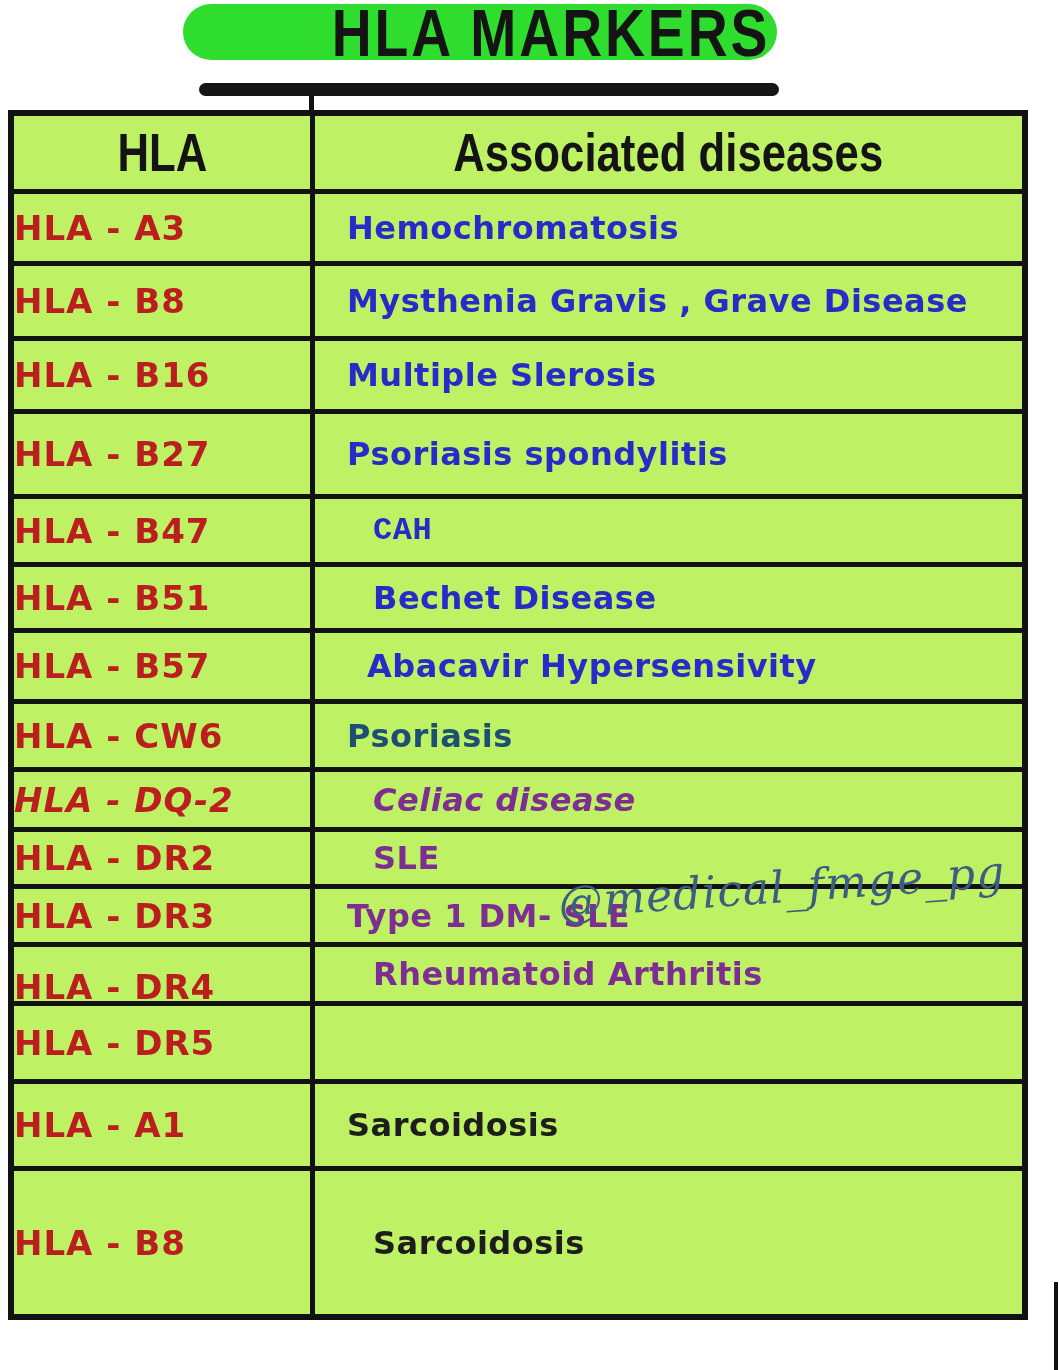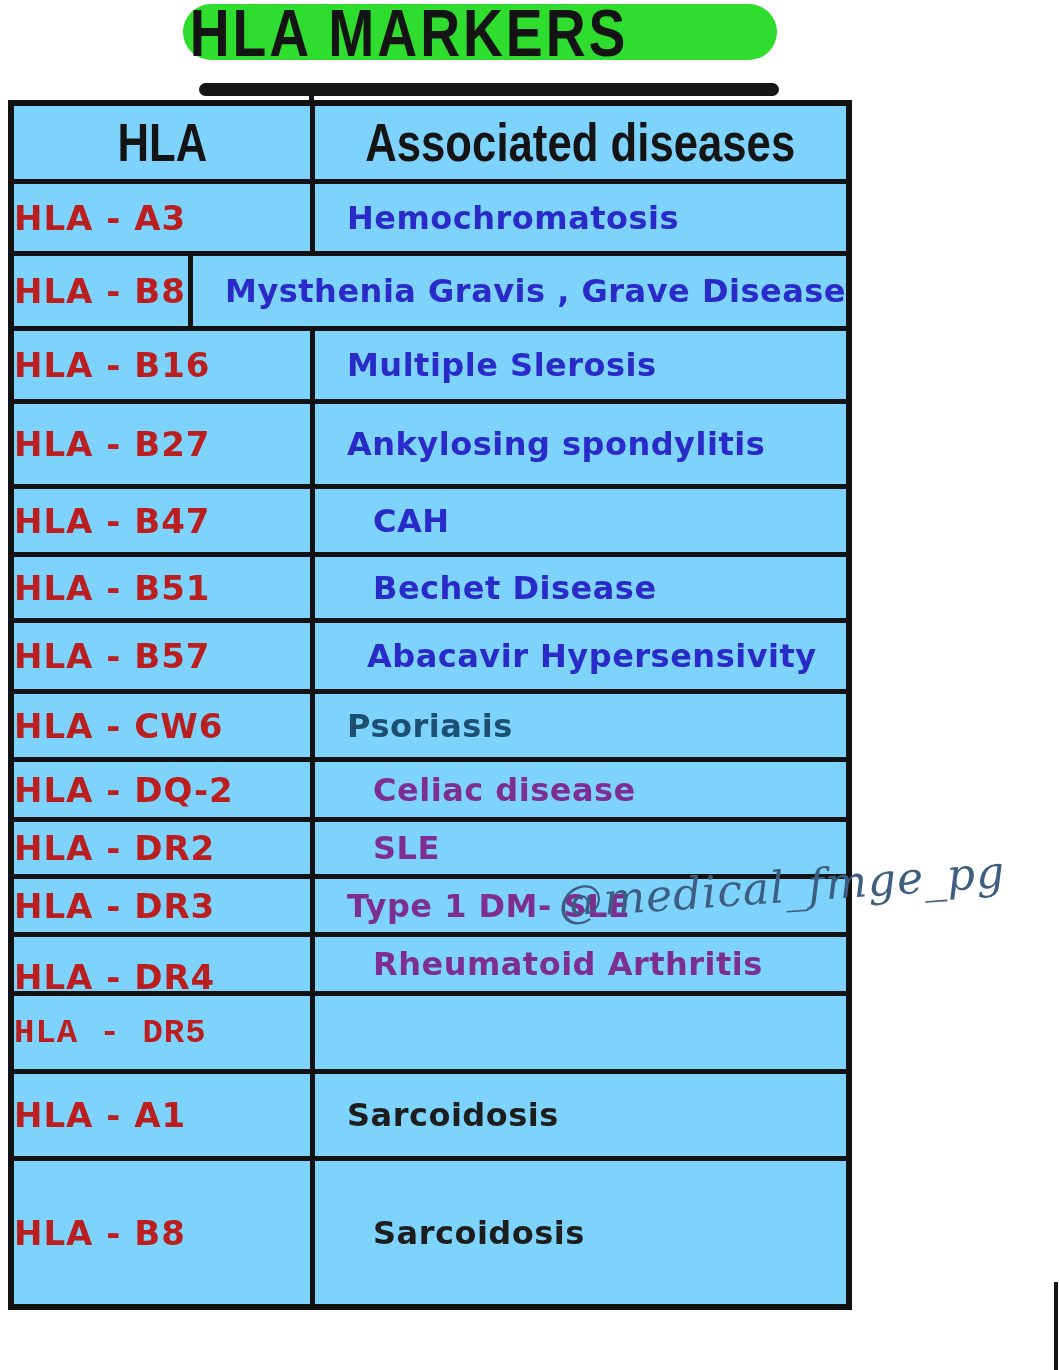--- a/index.html
+++ b/index.html
@@ -7,38 +7,38 @@
     position:relative;
     width:1059px;height:1370px;
     background:#ffffff;
     overflow:hidden;
     font-family:"DejaVu Sans", sans-serif;
   }
   
   .title-pill{
     position:absolute;left:183px;top:4px;width:594px;height:56px;
     background:#2fdd2f;border-radius:30px;
-    display:flex;align-items:center;justify-content:flex-start;
+    display:flex;align-items:center;justify-content:flex-end;
   }
   .title-text{
     font-family:"Liberation Sans", sans-serif;
     font-weight:900;font-size:57px;color:#141414;
     letter-spacing:3px;
     transform:scale(0.97,1.18);
     white-space:nowrap;
   }
   .title-underline{
     position:absolute;left:199px;top:83px;width:580px;height:13px;
     background:#161616;border-radius:7px;
   }
   
   .hla-table{
-    position:absolute;left:8px;top:100px;width:844px;height:1210px;
+    position:absolute;left:8px;top:110px;width:1020px;height:1210px;
     border:6px solid #121212;box-sizing:border-box;
-    background:#7dd3fc;
+    background:#bef264;
     display:flex;flex-direction:column;
   }
   .row{
     display:flex;flex-direction:row;
     border-bottom:5px solid #121212;
     box-sizing:border-box;flex:0 0 auto;
   }
   .row:last-child{border-bottom:none;}
   .cell{display:flex;align-items:center;box-sizing:border-box;}
   .cell.hla{
@@ -55,21 +55,21 @@
   }
   .hla-label{
     font-weight:700;font-size:34px;letter-spacing:1px;white-space:nowrap;
   }
   .disease-label{
     font-weight:700;font-size:32px;letter-spacing:0.5px;white-space:nowrap;
   }
   
   .r0{height:72px;}  .r1{height:75px;}  .r2{height:73px;}  .r3{height:85px;}
   .r4{height:68px;}  .r5{height:66px;}  .r6{height:71px;gap:20px;}  .r7{height:68px;}
-  .r8{height:65px;}  .r9{height:60px;}  .r10{height:57px;} .r11{height:58px;}
+  .r8{height:65px;}  .r9{height:60px;font-style:italic;}  .r10{height:57px;} .r11{height:58px;}
   .r12{height:59px;} .r13{height:78px;} .r14{height:87px;} .r15{flex:1 1 auto;}
   
   .watermark{
     position:absolute;left:558px;top:862px;width:430px;
     font-family:"DejaVu Serif", serif;font-style:italic;
     font-size:44px;color:#3d5e80;
     transform:rotate(-4deg);
     white-space:nowrap;letter-spacing:1px;
     pointer-events:none;
   }
@@ -128,30 +128,30 @@
       <div class="cell disease">
         <span class="disease-label" style="color: rgb(42, 42, 200);">Multiple Slerosis</span>
       </div>
     </div>
 
     <div class="row r3">
       <div class="cell hla">
         <span class="hla-label" style="color: rgb(187, 30, 30);">HLA - B27</span>
       </div>
       <div class="cell disease">
-        <span class="disease-label" style="color: rgb(42, 42, 200);">Ankylosing spondylitis</span>
+        <span class="disease-label" style="color: rgb(42, 42, 200);">Psoriasis spondylitis</span>
       </div>
     </div>
 
     <div class="row r4 indent">
       <div class="cell hla">
         <span class="hla-label" style="color: rgb(187, 30, 30);">HLA - B47</span>
       </div>
       <div class="cell disease">
-        <span class="disease-label" style="color: rgb(42, 42, 200);">CAH</span>
+        <span class="disease-label" style="color: rgb(42, 42, 200); font-family: Liberation Mono, monospace;">CAH</span>
       </div>
     </div>
 
     <div class="row r5 indent">
       <div class="cell hla">
         <span class="hla-label" style="color: rgb(187, 30, 30);">HLA - B51</span>
       </div>
       <div class="cell disease">
         <span class="disease-label" style="color: rgb(42, 42, 200);">Bechet Disease</span>
       </div>
@@ -207,21 +207,21 @@
       <div class="cell hla">
         <span class="hla-label" style="color: rgb(187, 30, 30); margin-top: 25px;">HLA - DR4</span>
       </div>
       <div class="cell disease">
         <span class="disease-label" style="color: rgb(126, 45, 146);">Rheumatoid Arthritis</span>
       </div>
     </div>
 
     <div class="row r13 indent">
       <div class="cell hla">
-        <span class="hla-label" style="color: rgb(187, 30, 30); font-family: Liberation Mono, monospace;">HLA - DR5</span>
+        <span class="hla-label" style="color: rgb(187, 30, 30);">HLA - DR5</span>
       </div>
     </div>
 
     <div class="row r14">
       <div class="cell hla">
         <span class="hla-label" style="color: rgb(187, 30, 30);">HLA - A1</span>
       </div>
       <div class="cell disease">
         <span class="disease-label" style="color: rgb(29, 29, 29);">Sarcoidosis</span>
       </div>

